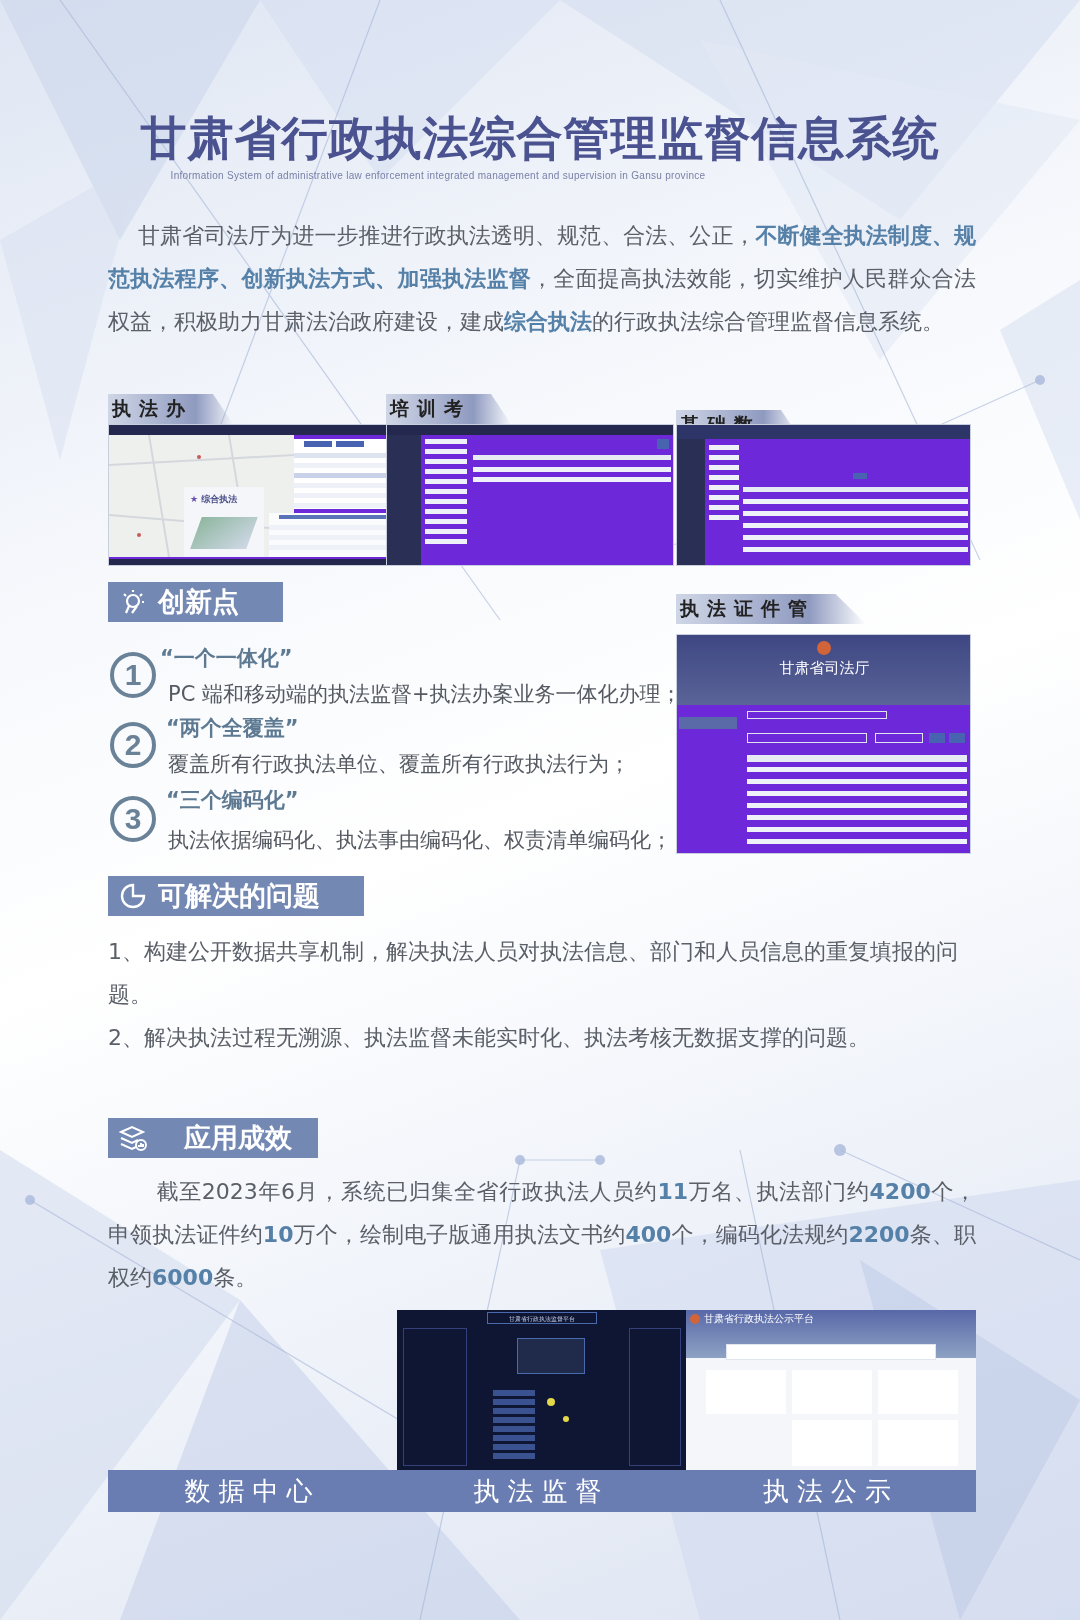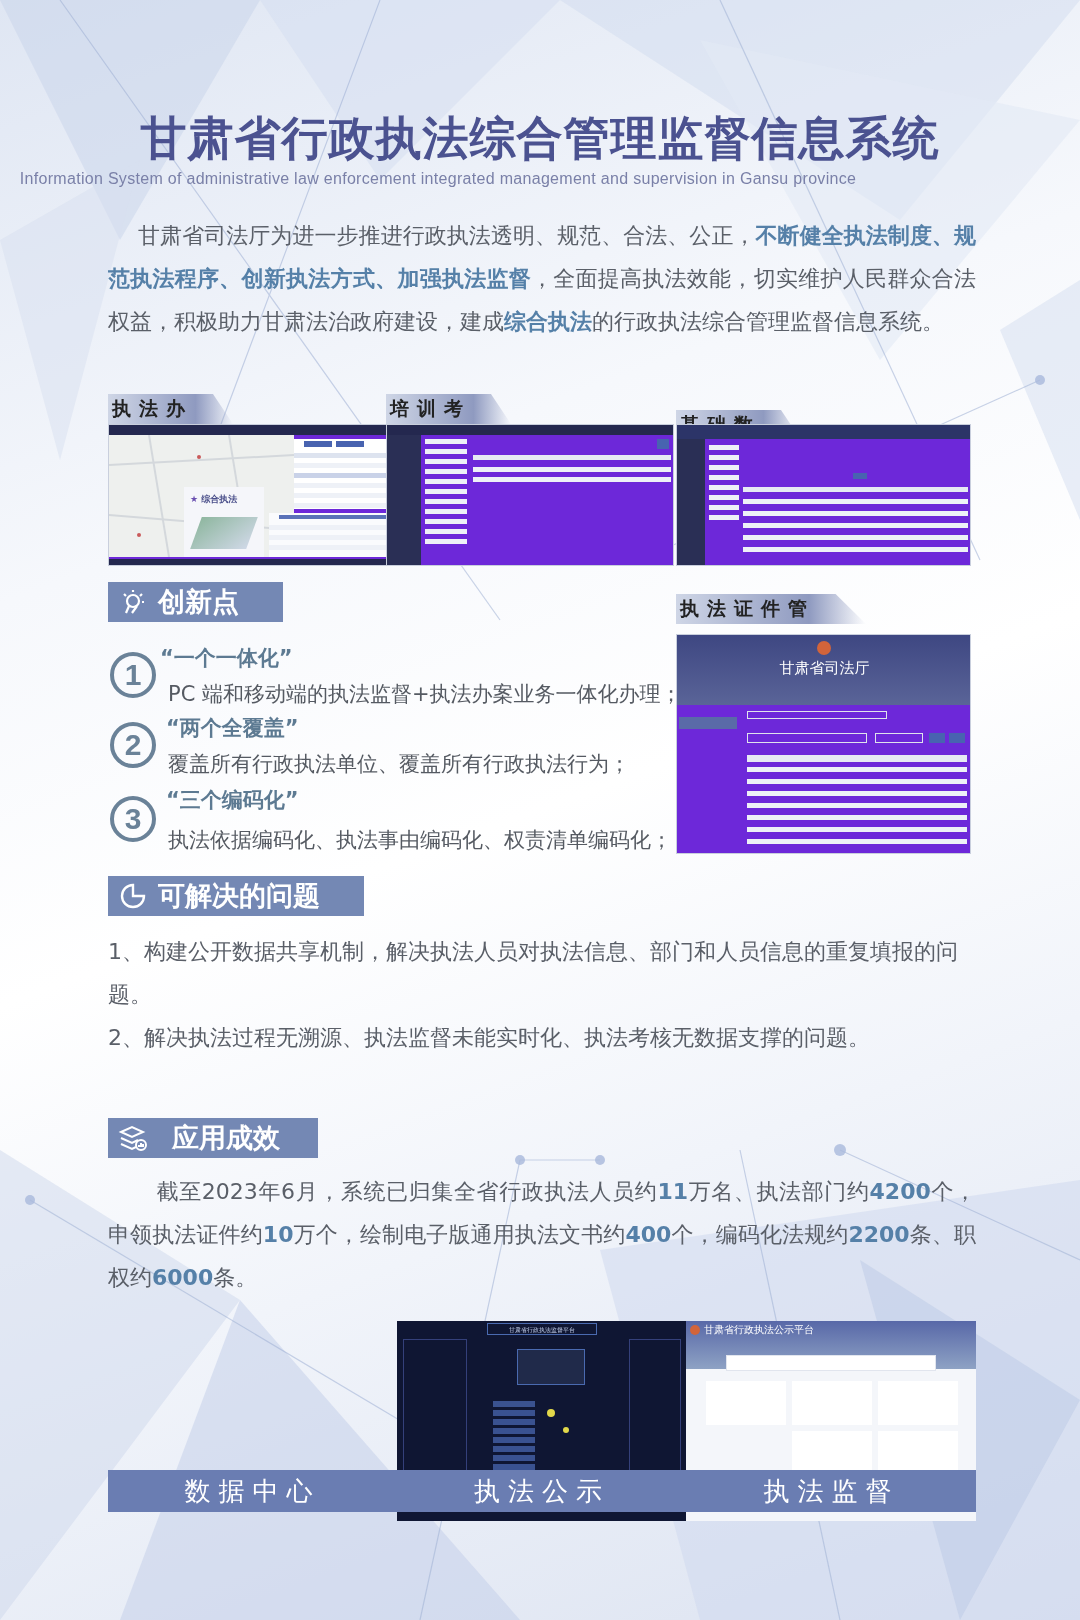--- a/index.html
+++ b/index.html
@@ -14,21 +14,21 @@
   .abs { position: absolute; z-index: 1; }
 
   
   .title {
     left: 0; width: 1080px; top: 108px; text-align: center;
     font-size: 46px; font-weight: bold; color: #4b5290; letter-spacing: 1px;
   }
   .subtitle {
     left: 0; width: 876px; top: 170px; text-align: center;
     font-family: "Liberation Sans", sans-serif;
-    font-size: 16px; color: #7a80a8; letter-spacing: 0.3px;
+    font-size: 10px; color: #7a80a8; letter-spacing: 0.3px;
   }
 
   
   .intro {
     left: 108px; top: 214px; width: 868px;
     font-size: 22px; line-height: 43px; color: #5a5f68; text-align: justify;
   }
   .intro .indent { display: inline-block; width: 30px; }
   .hl { color: #5580a8; font-weight: bold; }
 
@@ -68,21 +68,21 @@
 
   
   .problems { left: 108px; top: 930px; width: 868px; font-size: 22px; line-height: 43px; color: #5a5f68; }
 
   
   .results { left: 108px; top: 1170px; width: 868px; font-size: 22px; line-height: 43px; color: #5a5f68; text-align: justify; }
   .num-hl { color: #5580a8; font-weight: bold; }
 
   
   .gallery { left: 108px; top: 1310px; width: 868px; height: 202px; }
-  .g-panel { position: absolute; top: 11px; height: 200px; overflow: hidden; }
+  .g-panel { position: absolute; top: 0; height: 200px; overflow: hidden; }
   .g-bar {
     position: absolute; left: 0; top: 160px; width: 868px; height: 42px; background: #6a7db2;
     display: flex; align-items: center;
   }
   .g-bar span { color: #fff; font-size: 26px; letter-spacing: 8px; text-align: center; }
 </style>
 </head>
 <body>
 
 <svg class="bg-svg" viewBox="0 0 1080 1620" xmlns="http://www.w3.org/2000/svg">
@@ -295,21 +295,21 @@
           <path d="M3 9 L14 4 L25 9 L14 14 Z"></path>
           <path d="M3 15 L14 20 L20 17"></path>
           <path d="M3 21 L14 26 L18 24"></path>
           <circle cx="23" cy="22" r="5"></circle>
           <line x1="21" y1="24" x2="21" y2="22"></line>
           <line x1="23" y1="24" x2="23" y2="20"></line>
           <line x1="25" y1="24" x2="25" y2="21"></line>
         </g>
       </svg>
   </span>
-  <span style="margin-left:14px;font-family:Liberation Mono, monospace;">应用成效</span>
+  <span style="margin-left:26px;font-family:Liberation Mono, monospace;">应用成效</span>
 </div>
 
 <div class="abs results">
   <span style="display:inline-block; width:48px;"></span><span>截至2023年6月，系统已归集全省行政执法人员约</span><span class="num-hl">11</span><span>万名、执法部门约</span><span class="num-hl">4200</span><span>个，申领执法证件约</span><span class="num-hl">10</span><span>万个，绘制电子版通用执法文书约</span><span class="num-hl">400</span><span>个，编码化法规约</span><span class="num-hl">2200</span><span>条、职权约</span><span class="num-hl">6000</span><span>条。</span>
 </div>
 
 <div class="abs gallery">
 
 
   <div class="g-panel" style="left:289px; width:289px; background:#0f1633;">
@@ -329,16 +329,16 @@
     </div>
     <div style="position:absolute; left:40px; top:34px; width:210px; height:16px; background:#fff; border:1px solid #e1e5ee;"></div>
     <div style="position:absolute; left:20px; top:60px; width:80px; height:44px; background:#fff;"></div>
     <div style="position:absolute; left:106px; top:60px; width:80px; height:44px; background:#fff;"></div>
     <div style="position:absolute; left:192px; top:60px; width:80px; height:44px; background:#fff;"></div>
     <div style="position:absolute; left:106px; top:110px; width:80px; height:46px; background:#fff;"></div>
     <div style="position:absolute; left:192px; top:110px; width:80px; height:46px; background:#fff;"></div>
   </div>
   <div class="g-bar">
     <span style="width:289px;">数据中心</span>
+    <span style="width:289px;">执法监督</span>
     <span style="width:290px;">执法公示</span>
-    <span style="width:289px;">执法监督</span>
   </div>
 </div>
 
 </body></html>

